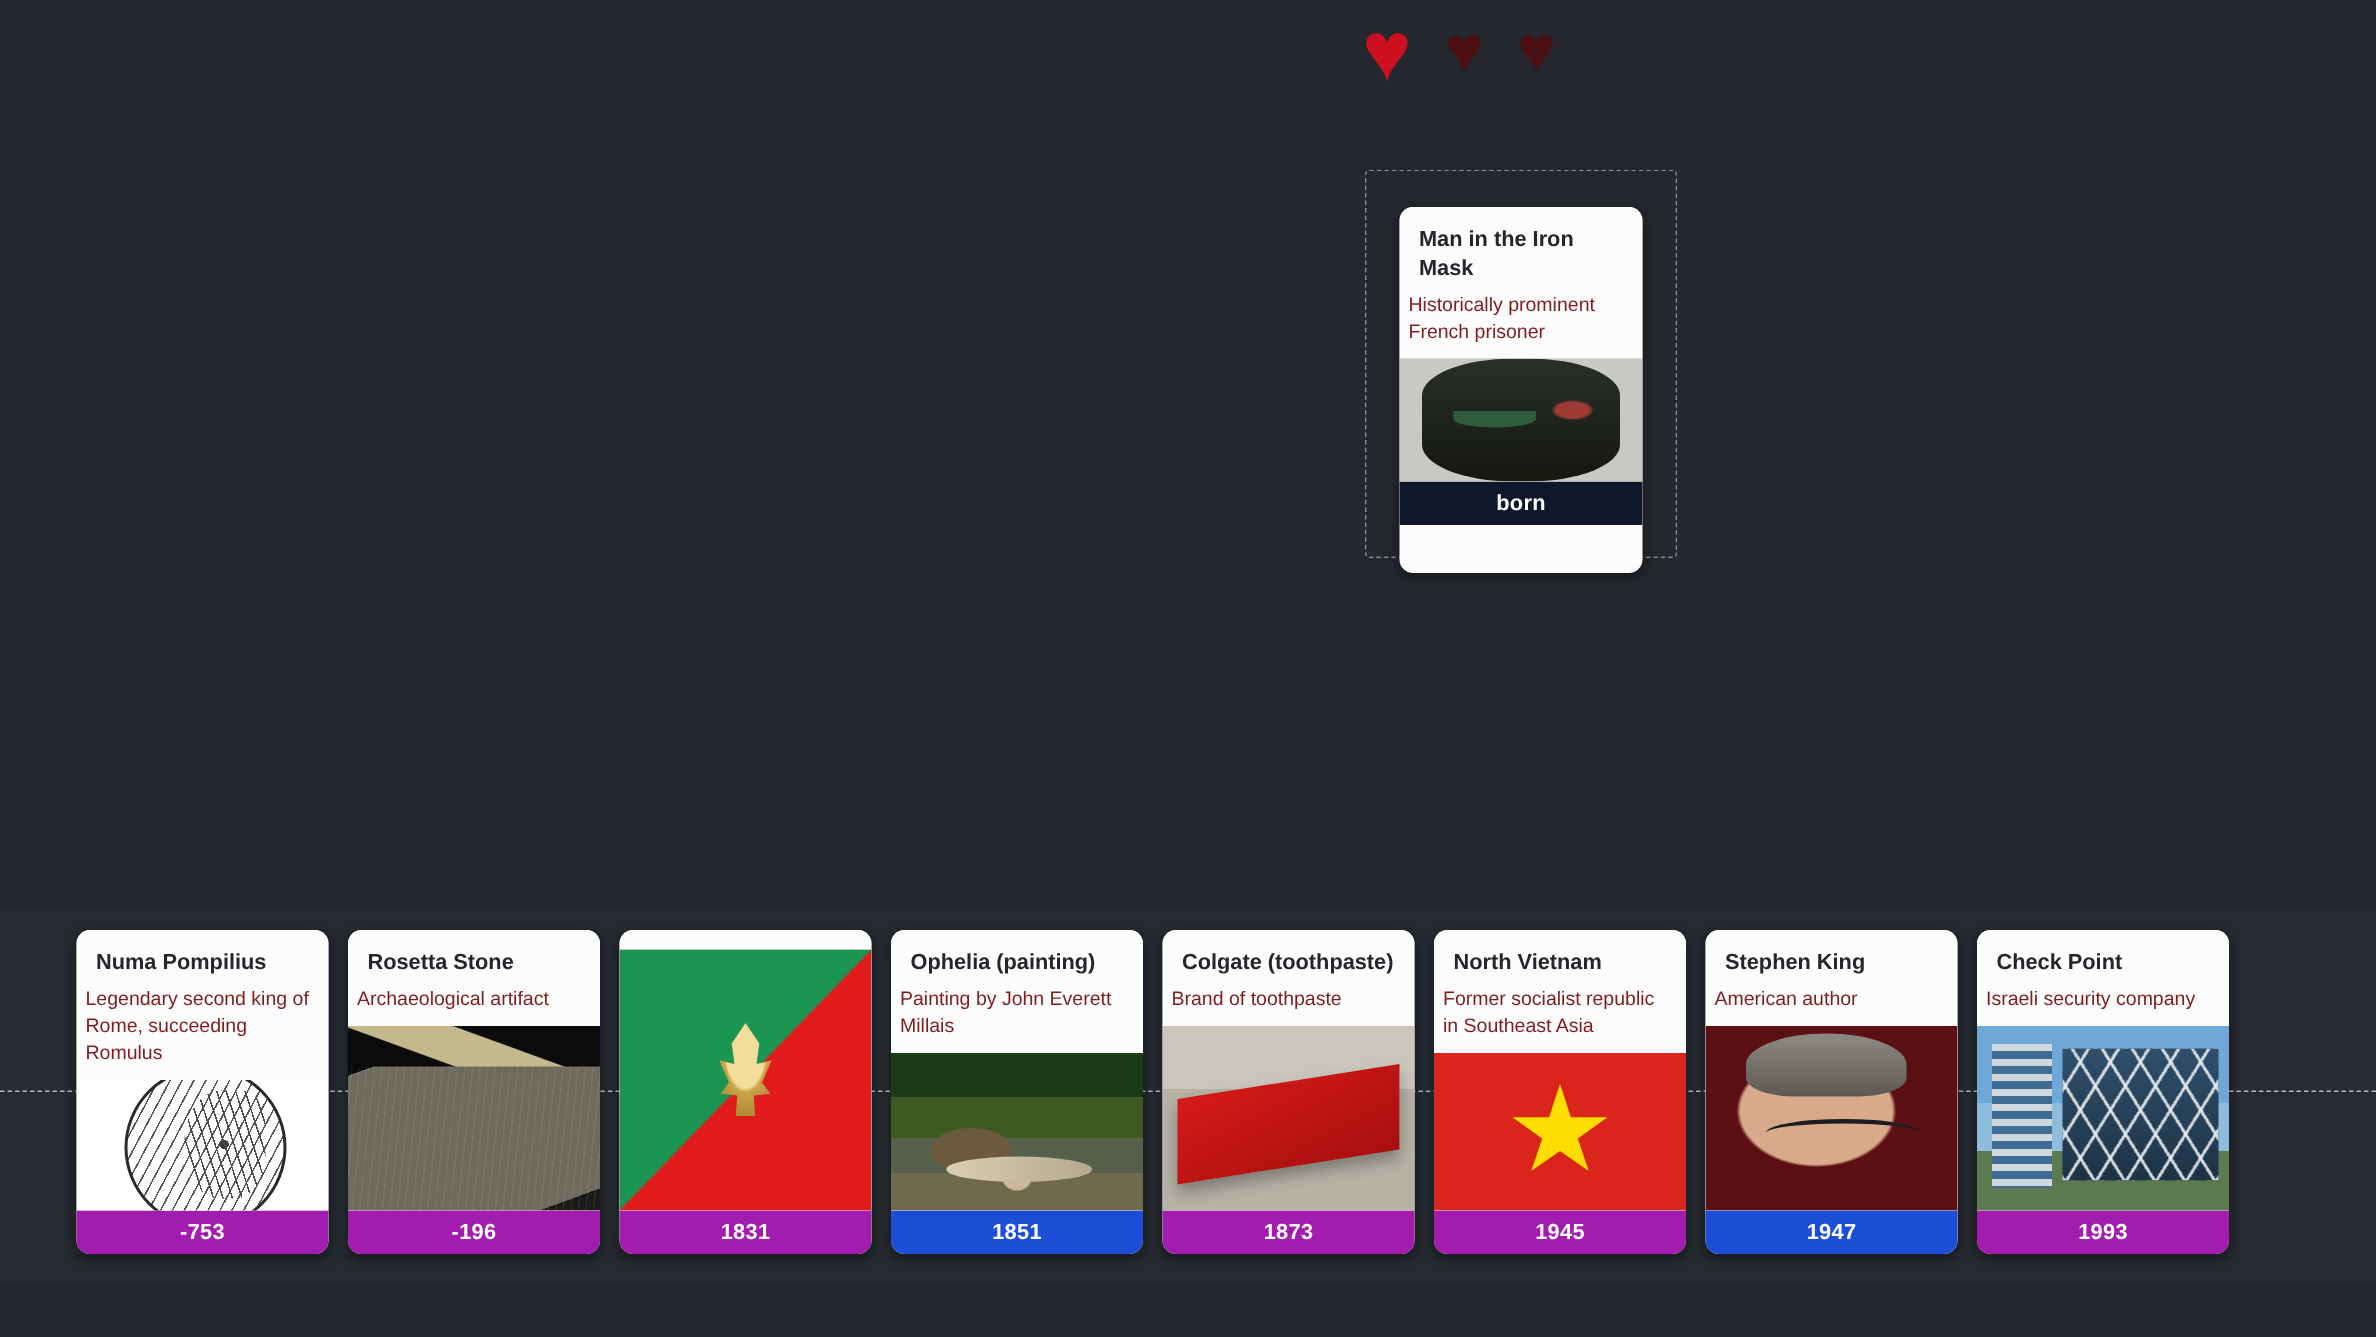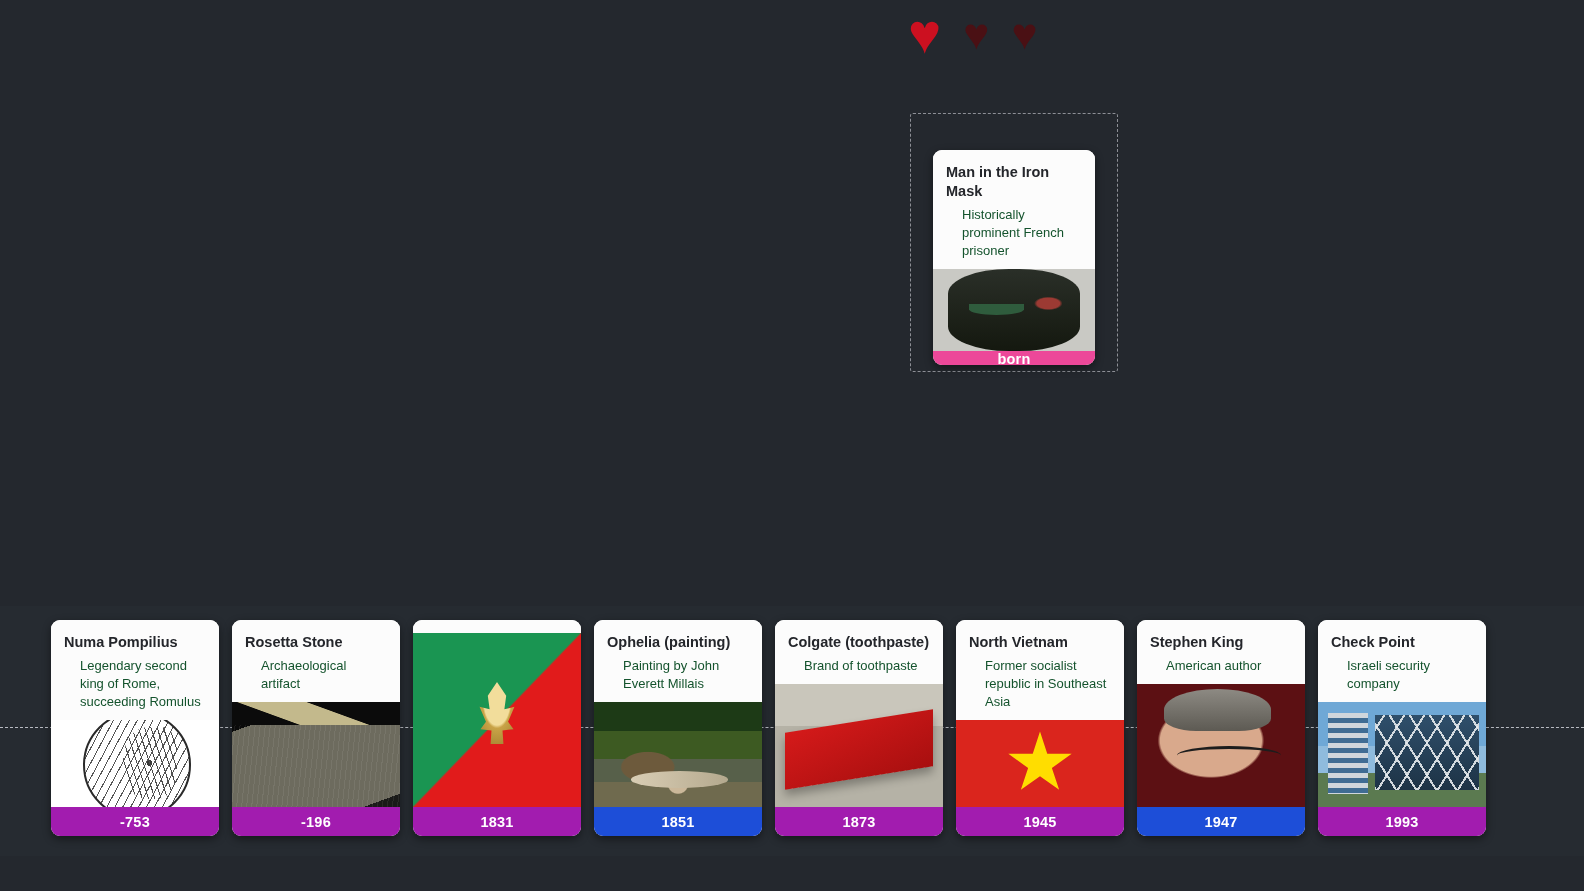--- a/index.html
+++ b/index.html
@@ -59,23 +59,23 @@
   }
   .card-title {
     font-size: 14.5px;
     font-weight: bold;
     color: #24262b;
     line-height: 1.32;
     padding: 0 13px;
   }
   .card-desc {
     font-size: 13px;
-    color: #14532d;
+    color: #7f1d1d;
     line-height: 1.38;
-    padding: 5px 13px 9px 29px;
+    padding: 5px 13px 9px 6px;
   }
   .card-head { padding-top: 13px; background: #fcfcfc; }
   .card-img {
     flex: 1 1 auto;
     width: 100%;
     overflow: hidden;
     position: relative;
     background: #c9c9c4;
   }
   .card-foot {
@@ -83,29 +83,29 @@
     display: flex;
     align-items: center;
     justify-content: center;
     font-size: 14.5px;
     font-weight: bold;
     color: #ffffff;
     letter-spacing: .2px;
   }
   .foot-green { background: #a21caf; }
   .foot-red   { background: #1d4ed8; }
-  .foot-blue  { background: #ec4899; }
+  .foot-blue  { background: #0f172a; }
 
   
   #drag-card {
     position: absolute;
     left: 933px;
-    top: 150px;
+    top: 138px;
     width: 162px;
-    height: 215px;
+    height: 244px;
   }
   #drag-card .card-img { height: 82px; flex: 0 0 82px; }
 
   
   #timeline-strip {
     position: absolute;
     left: 0;
     top: 606px;
     width: 1584px;
     height: 250px;

